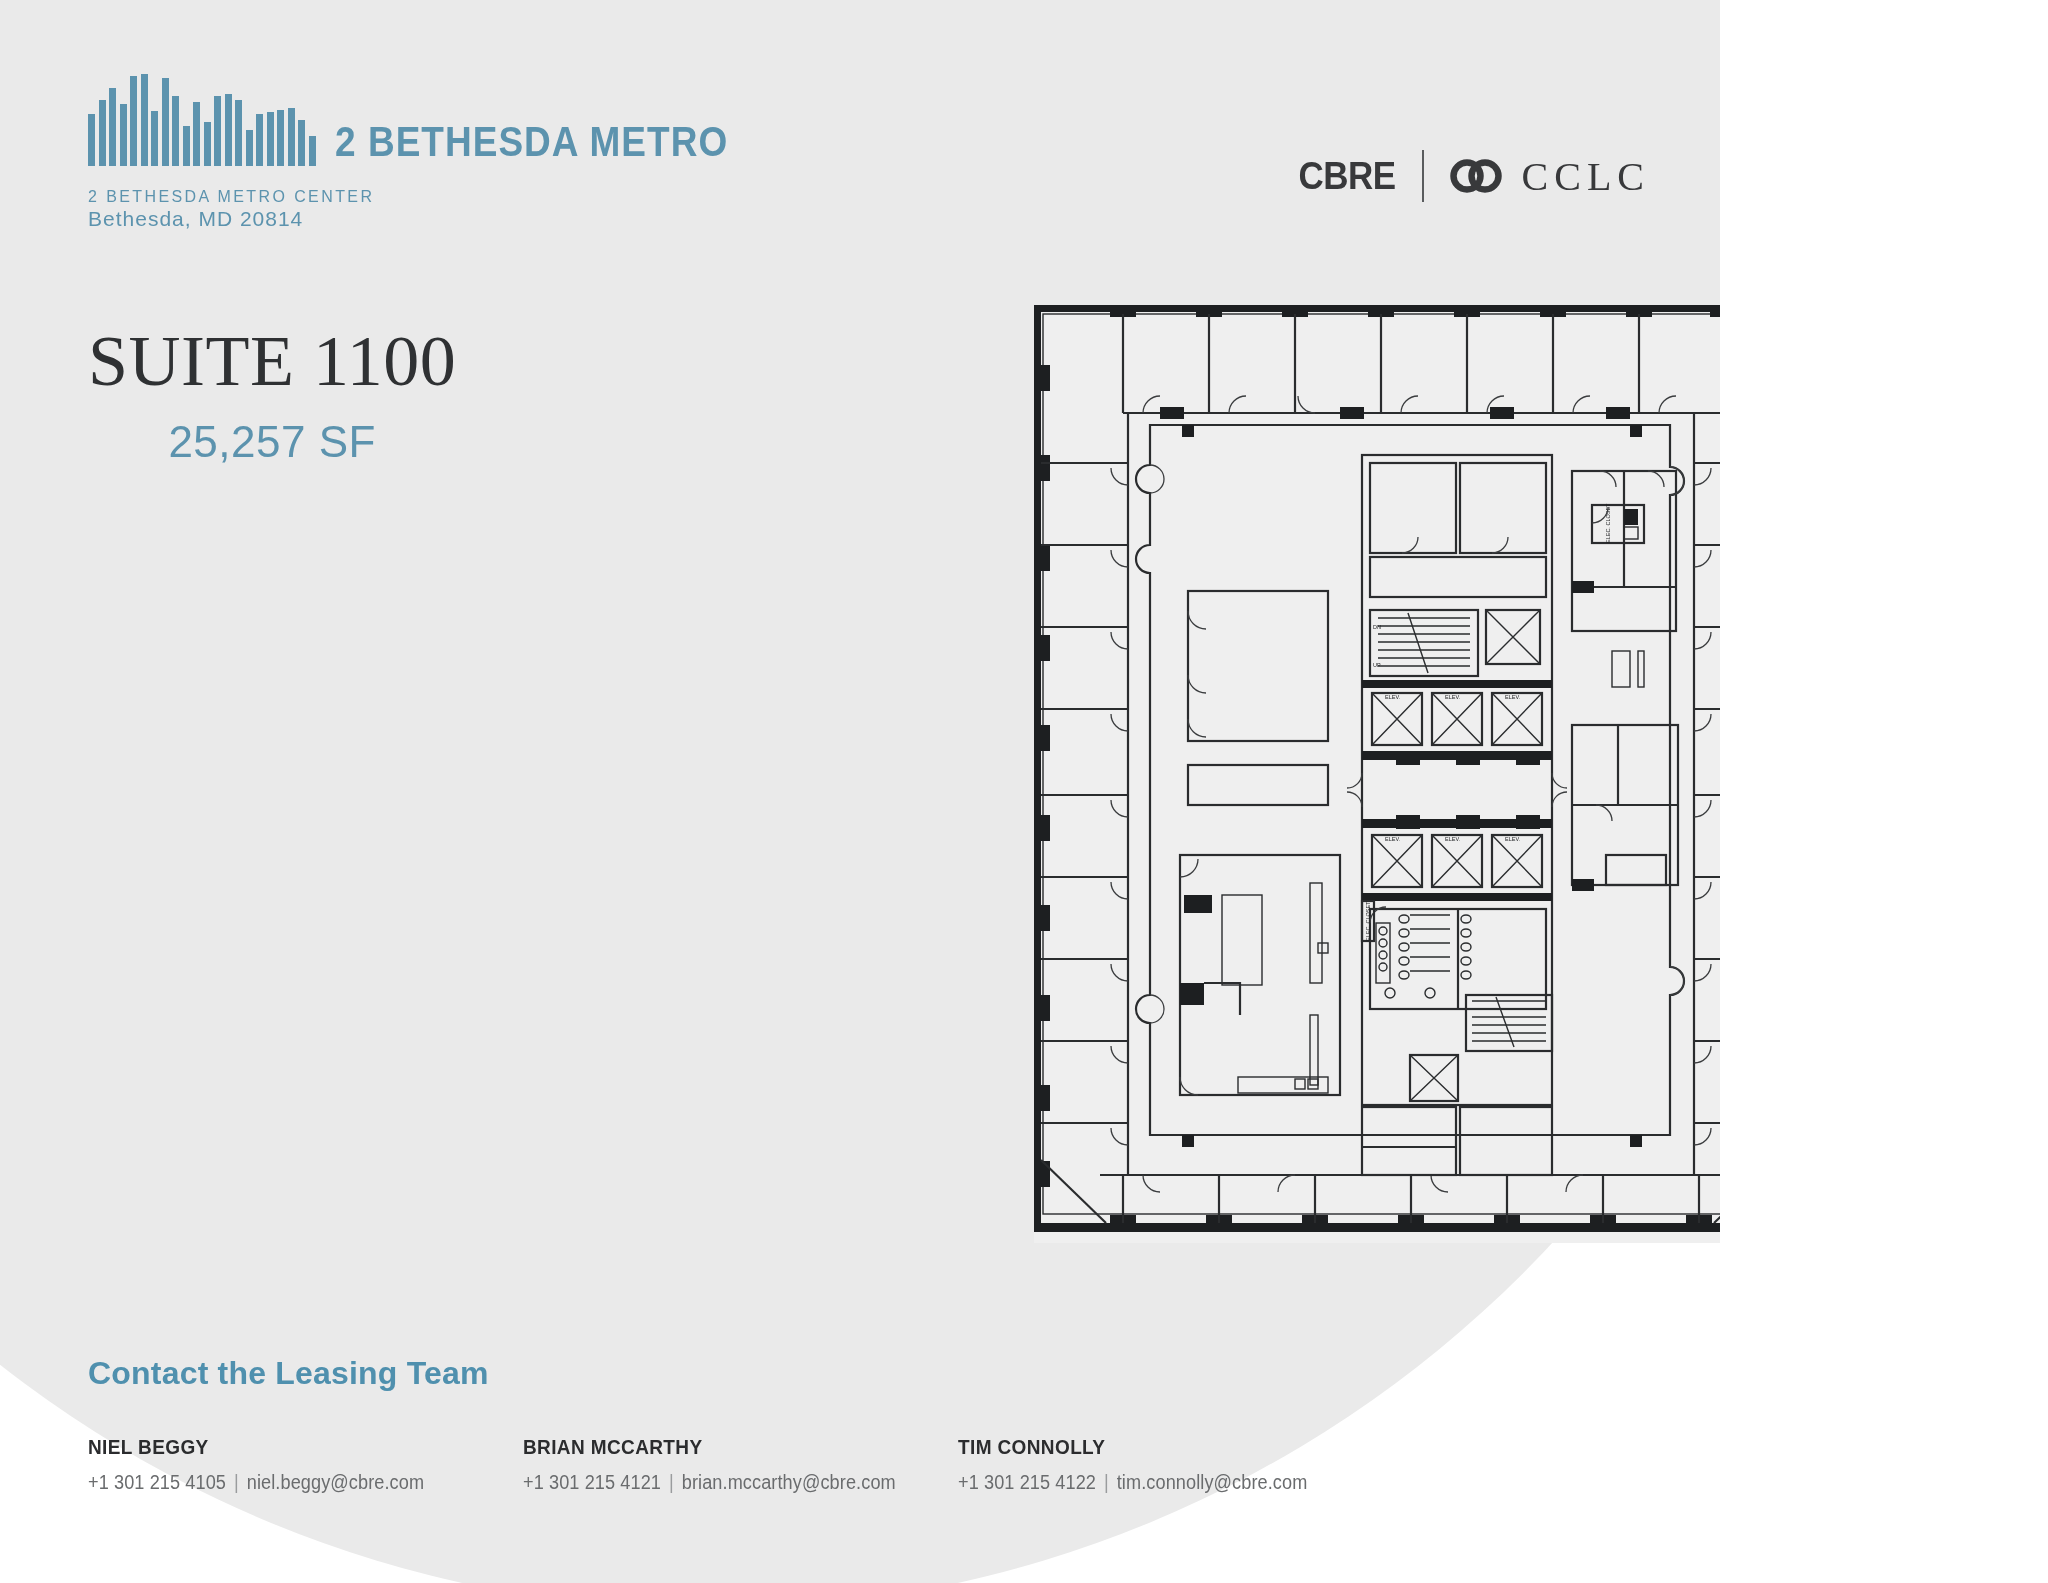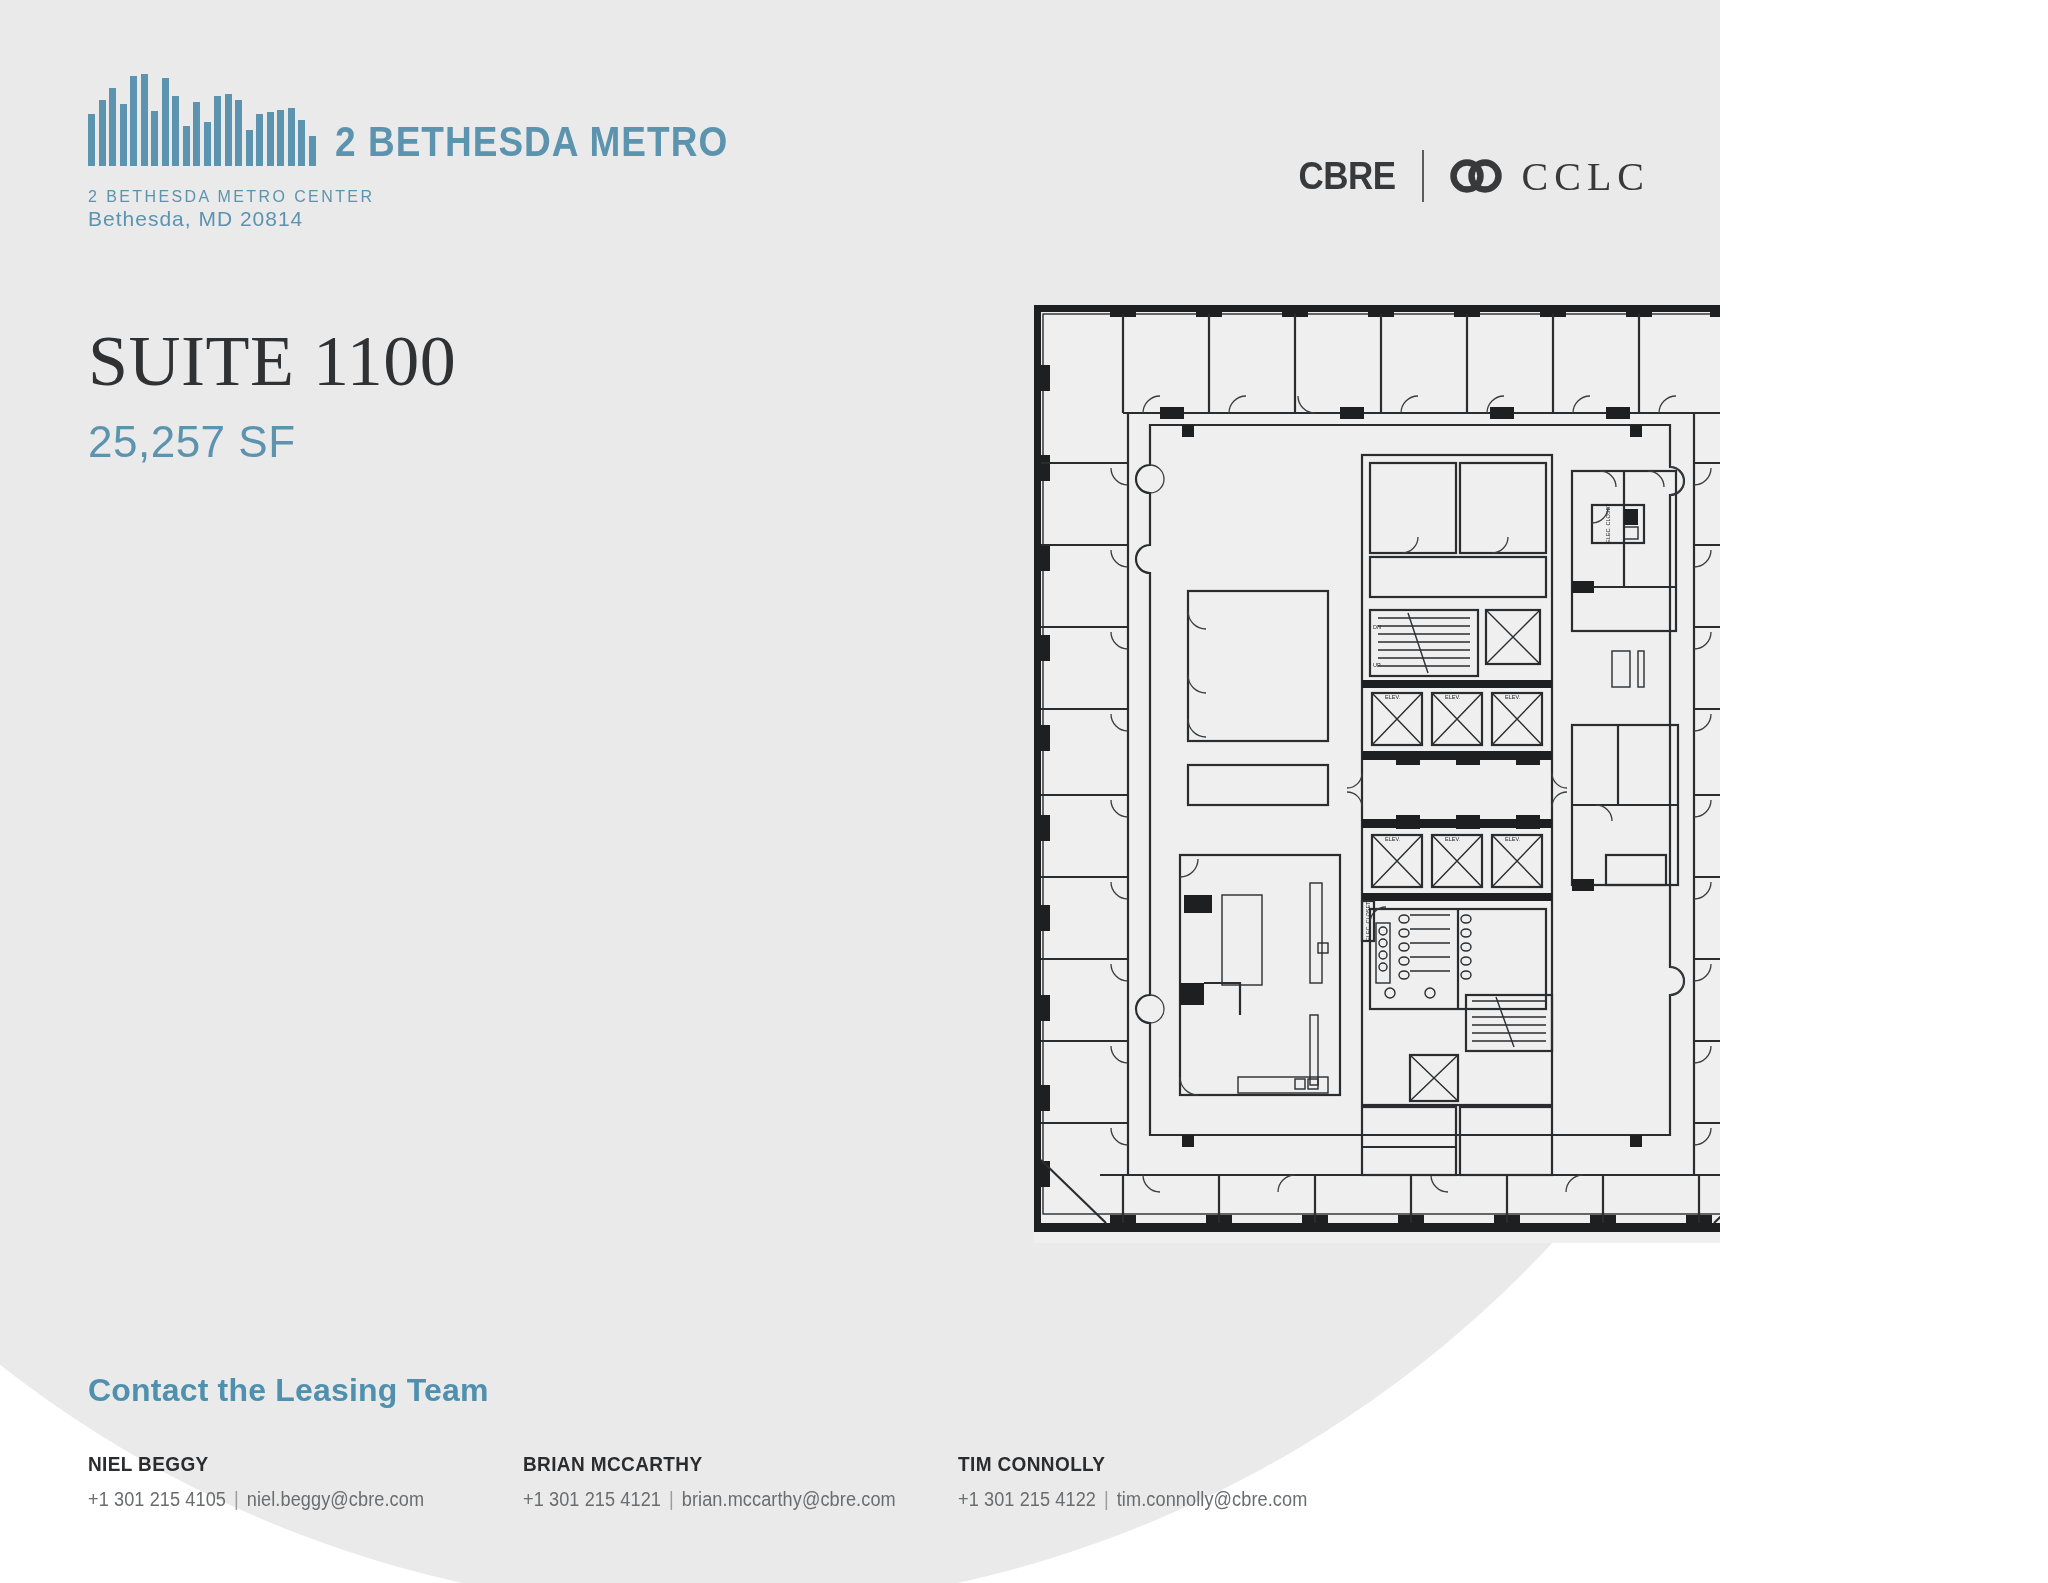--- a/index.html
+++ b/index.html
@@ -40,21 +40,21 @@
   }
   #addr-line1 {
     margin-top: 22px; font-size: 16px; color: #5c93ae;
     letter-spacing: 2.4px; white-space: nowrap;
   }
   #addr-line2 {
     margin-top: 1px; font-size: 21px; color: #5c93ae;
     letter-spacing: 1.0px; white-space: nowrap;
   }
 
-  #suite-block { position: absolute; left: 88px; top: 325px; z-index: 5; }
+  #suite-block { position: absolute; left: 88px; top: 325px; z-index: 5; text-align: center; }
   #suite-title {
     font-family: "Liberation Serif", serif;
     font-size: 72px; color: #2f3133; letter-spacing: 0.5px;
     line-height: 1; white-space: nowrap;
   }
   #suite-sf {
     margin-top: 20px; font-size: 44px; color: #5c93ae;
     letter-spacing: 0.5px; white-space: nowrap;
     font-weight: 300;
   }
@@ -72,21 +72,21 @@
   }
   #logo-divider { width: 2px; height: 52px; background: #5a5c5e; margin: 0 26px; }
   #cclc-group { display: flex; align-items: center; }
   #cclc-mark { margin-right: 18px; display: block; }
   #cclc-word {
     font-family: "Liberation Serif", serif;
     font-size: 40px; color: #38393b; letter-spacing: 6px;
   }
 
   
-  #contact-block { position: absolute; left: 88px; bottom: 72px; z-index: 5; width: 1700px; }
+  #contact-block { position: absolute; left: 88px; bottom: 89px; z-index: 5; width: 1700px; }
   #contact-heading {
     font-size: 32px; font-weight: bold; color: #4f90ae;
     letter-spacing: 0.2px; margin-bottom: 44px;
   }
   #contact-list { display: flex; }
   .contact-card { width: 435px; }
   .contact-name {
     font-size: 20px; font-weight: bold; color: #2b2c2e;
     letter-spacing: 0.4px; margin-bottom: 12px;
     font-family: "Liberation Sans Narrow", "Liberation Sans", sans-serif;

